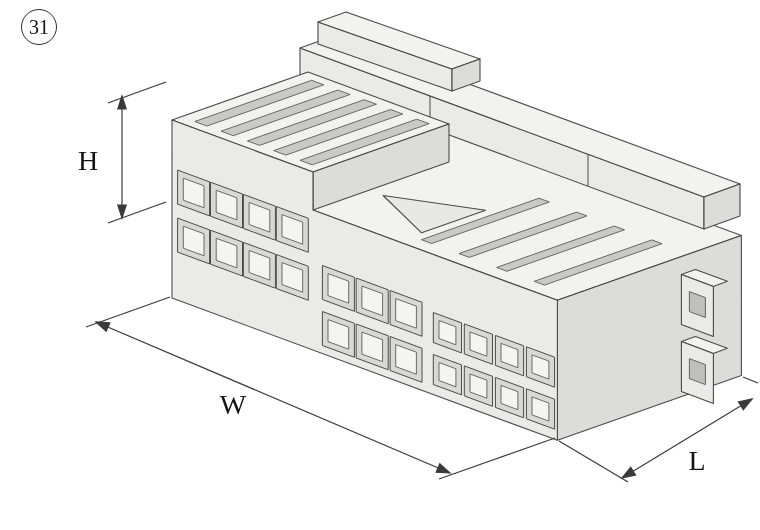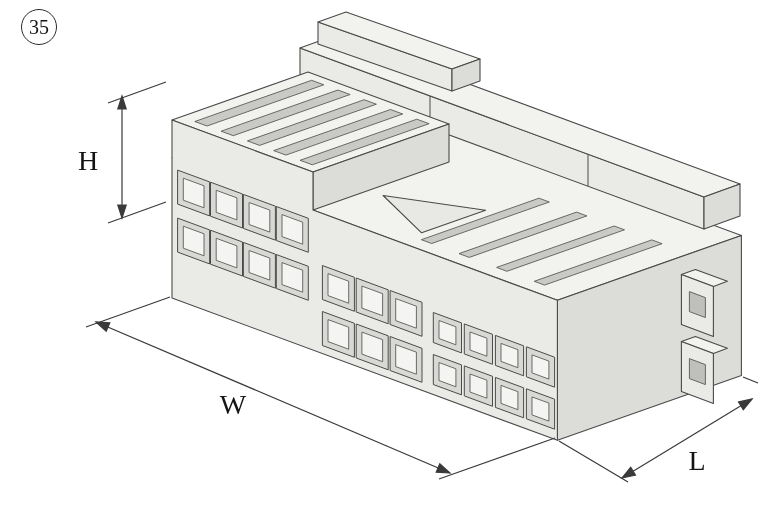--- a/index.html
+++ b/index.html
@@ -10,21 +10,21 @@
         justify-content:center;font-size:20px;color:#141414;box-sizing:border-box;}
   svg.drawing{position:absolute;left:0;top:0;}
   svg text{font-family:"Liberation Serif",serif;font-size:28px;fill:#141414;stroke:none;}
 </style>
 </head>
 <body>
 
 <div class="page">
 
   <div class="figure-number">
-    <span>35</span>
+    <span>31</span>
   </div>
 
   <svg class="drawing" width="760" height="530" viewBox="0 0 760 530">
 
     <g id="body-g">
         <polygon points="172.0,158.0 557.4,300.3 741.4,235.4 356.0,93.1" fill="#f2f2ef" stroke="#4a4a4a" stroke-width="1.1" stroke-linejoin="round"></polygon>
         <polygon points="421.4,239.7 431.7,243.5 549.3,202.0 539.0,198.2" fill="#c9c9c5" stroke="#4a4a4a" stroke-width="0.8" stroke-linejoin="round"></polygon>
         <polygon points="459.0,253.6 469.3,257.4 586.9,215.9 576.6,212.1" fill="#c9c9c5" stroke="#4a4a4a" stroke-width="0.8" stroke-linejoin="round"></polygon>
         <polygon points="496.6,267.4 506.9,271.3 624.5,229.8 614.2,226.0" fill="#c9c9c5" stroke="#4a4a4a" stroke-width="0.8" stroke-linejoin="round"></polygon>
         <polygon points="534.2,281.3 544.5,285.1 662.1,243.7 651.8,239.9" fill="#c9c9c5" stroke="#4a4a4a" stroke-width="0.8" stroke-linejoin="round"></polygon>

